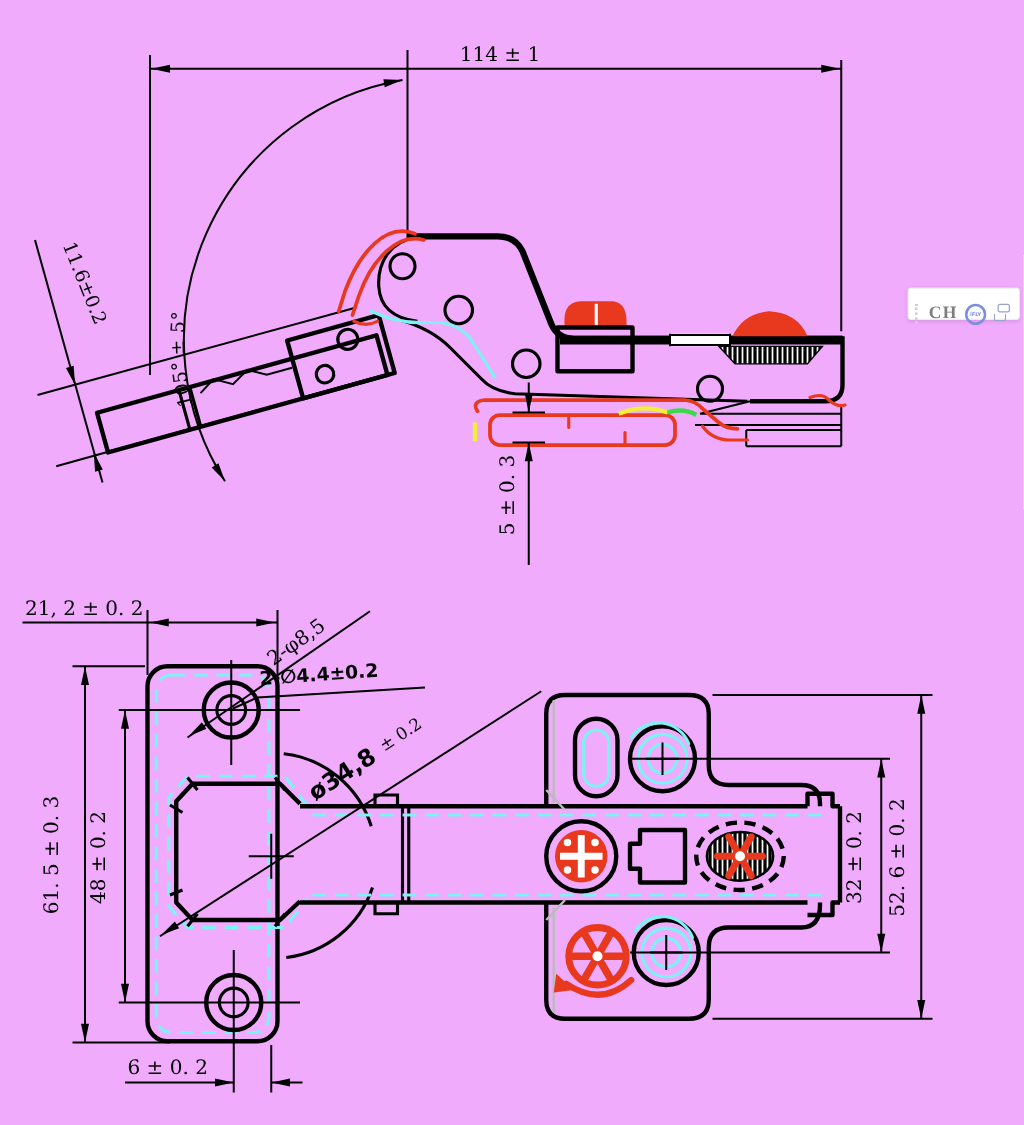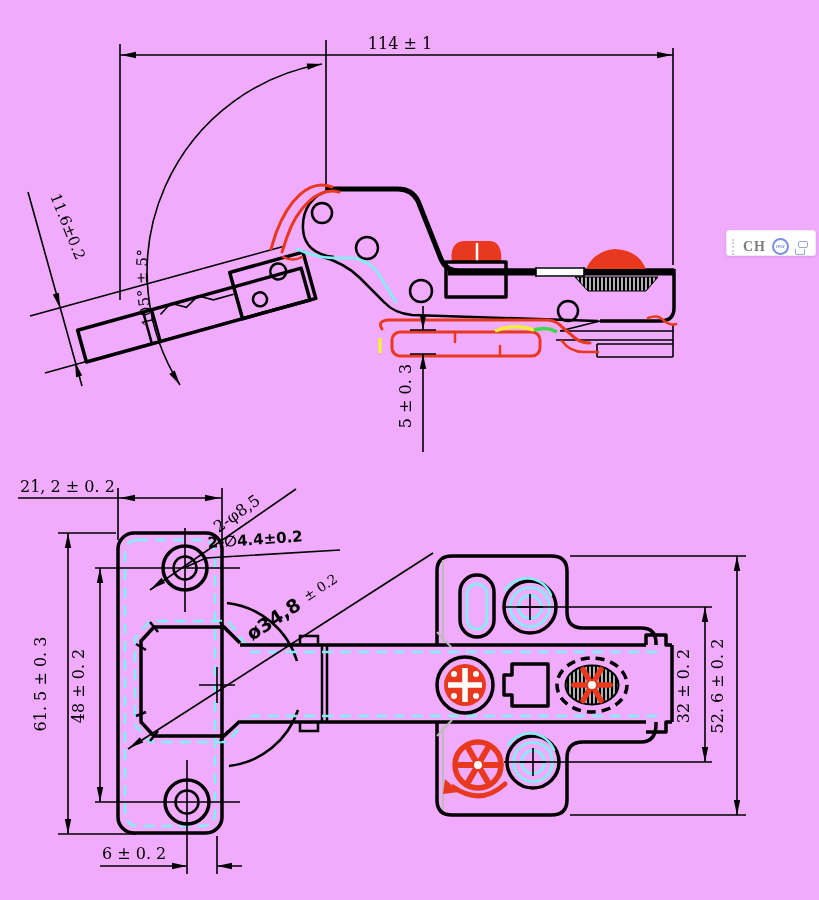--- a/index.html
+++ b/index.html
@@ -13,21 +13,21 @@
   .red{stroke:#e8381e;fill:none;stroke-linecap:round;}
   .cyan{stroke:#7df2f2;fill:none;stroke-linecap:round;}
   .cyandash{stroke:#7df2f2;stroke-width:2.5;fill:none;stroke-dasharray:11 7;}
   .gray{stroke:#bbbbbb;stroke-width:2;fill:none;}
   .dim{font-family:"DejaVu Serif", serif;font-size:16px;fill:#000;}
   .dimb{font-family:"DejaVu Sans", sans-serif;font-weight:bold;fill:#000;}
   .arr{fill:#000;}
   
   .ime-bar{position:absolute;left:726px;top:230px;width:90px;height:26px;background:#fff;
     border:1px solid #ededed;border-radius:3px;box-shadow:0 1px 3px rgba(0,0,0,.10);
-    display:flex;align-items:flex-end;gap:6px;padding:0 5px;box-sizing:border-box;}
+    display:flex;align-items:flex-start;gap:6px;padding:12px 5px;box-sizing:border-box;}
   .ime-handle{width:3px;height:16px;border-left:2px dotted #cfcfcf;}
   .ime-mode{font-family:"Liberation Serif", serif;font-weight:bold;font-size:14px;color:#7d7d7d;letter-spacing:1px;}
   .ime-logo{width:17px;height:17px;border:2px solid #7b8fe0;border-radius:50%;display:flex;
     align-items:center;justify-content:center;box-sizing:border-box;}
   .ime-logo-text{font-family:"DejaVu Sans", sans-serif;font-size:4px;color:#7b8fe0;font-weight:bold;}
   .ime-tools{display:flex;flex-direction:column;align-items:center;gap:1px;width:12px;}
   .t-top{width:8px;height:5px;border:1.5px solid #9aa3cd;border-radius:2px;margin-left:3px;}
   .t-bottom{width:8px;height:5px;border:1.5px solid #9aa3cd;border-top:none;border-radius:0 0 2px 2px;margin-right:3px;}
 </style>
 </head>

